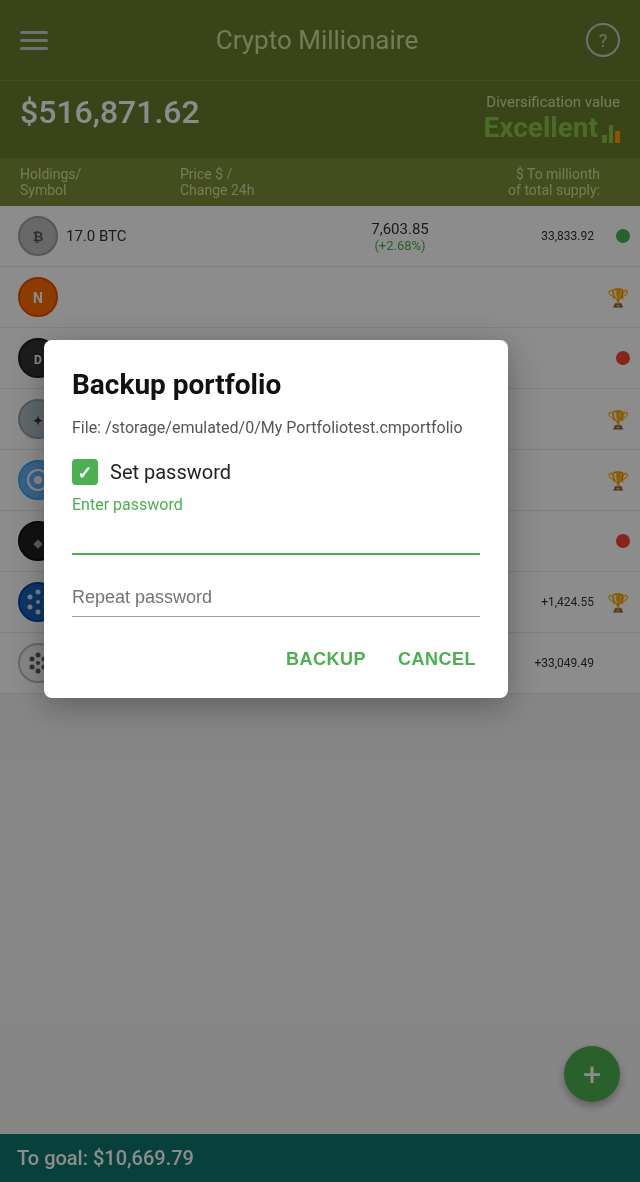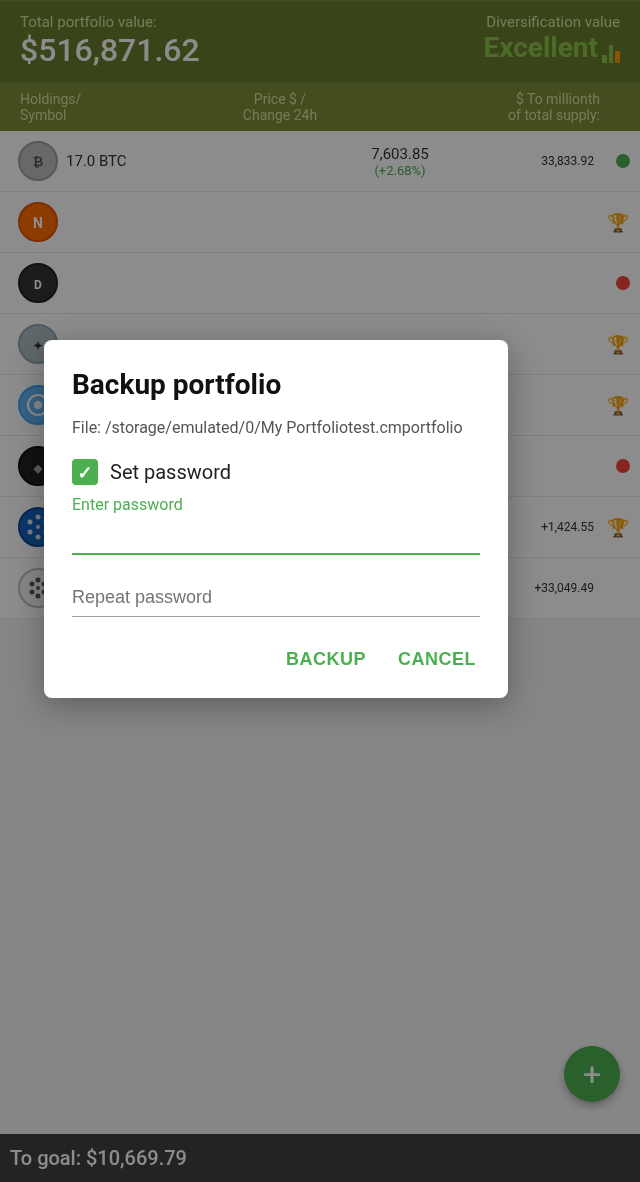--- a/index.html
+++ b/index.html
@@ -105,21 +105,21 @@
       background: #7a8c35;
       display: flex;
       padding: 8px 0;
     }
     .th-col {
       color: #d4e0a0;
       font-size: 14px;
       text-align: center;
     }
     .th-col-1 { flex: 0 0 180px; text-align: left; padding-left: 20px; }
-    .th-col-2 { flex: 0 0 200px; text-align: center; }
+    .th-col-2 { flex: 0 0 200px; text-align: left; }
     .th-col-3 { flex: 1; text-align: right; padding-right: 40px; }
     .price-value {
       font-size: 15px;
       color: #333;
     }
     .price-change-positive {
       font-size: 13px;
       color: #4caf50;
     }
     .indicator-dot {
@@ -188,22 +188,22 @@
     }
     .coin-row-indicator {
       width: 30px;
       display: flex;
       align-items: center;
       justify-content: flex-end;
     }
 
     
     .bottom-bar {
-      background: #404040;
-      padding: 12px 10px;
+      background: #0f766e;
+      padding: 12px 17px;
       display: flex;
       align-items: center;
     }
     .bottom-goal {
       color: #ffffff;
       font-size: 20px;
       font-weight: 500;
     }
 
     
@@ -333,24 +333,32 @@
     }
 
     
     .svg-coin { width: 40px; height: 40px; }
   </style>
 </head>
 <body>
 
 <div class="main-content">
 
+  <div class="top-header">
+    <div class="header-menu-icon">
+      <span></span>
+        <span></span>
+        <span></span>
+    </div>
+    <div class="header-title">Crypto Millionaire</div>
+    <div class="header-help">?</div>
+  </div>
 
   <div class="portfolio-summary">
     <div class="portfolio-left">
-      <div class="portfolio-label">Total portfolio value:</div>
       <div class="portfolio-value">$516,871.62</div>
     </div>
     <div class="portfolio-right">
       <div class="diversification-label">Diversification value</div>
       <div class="diversification-value">
         <span>Excellent</span>
         <div class="chart-mini">
           <div class="chart-bar" style="height:8px;"></div>
           <div class="chart-bar" style="height:18px;"></div>
           <div class="chart-bar" style="height:12px;background:#ff9800;"></div>

